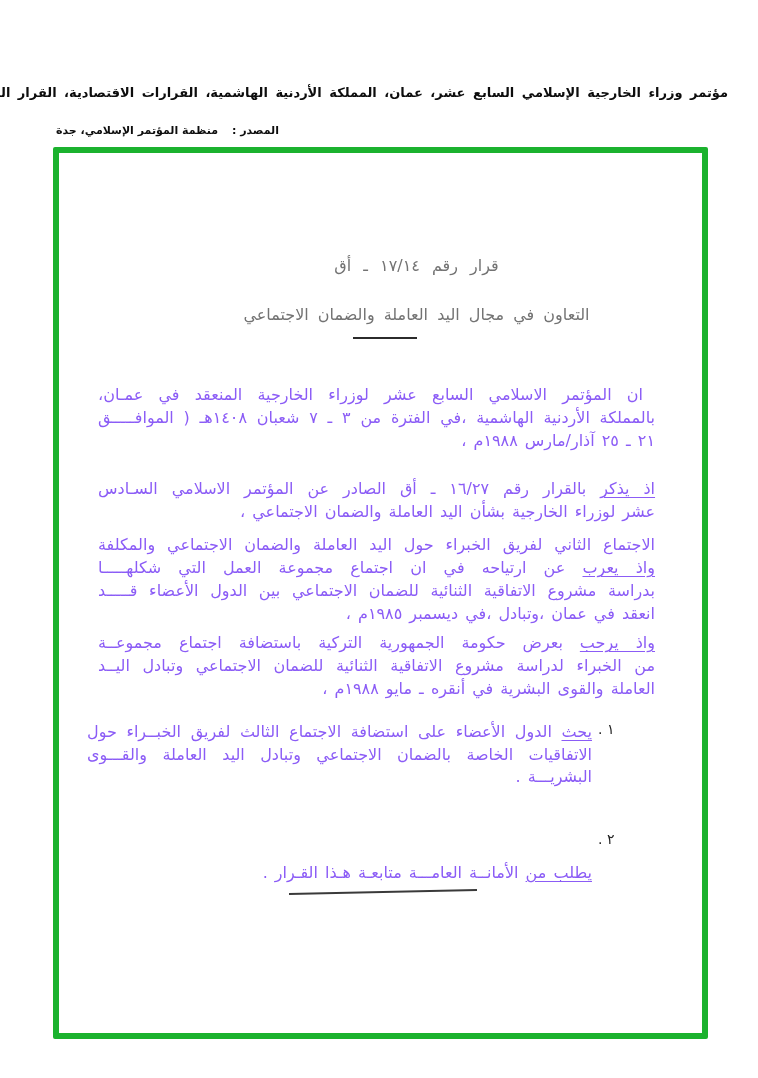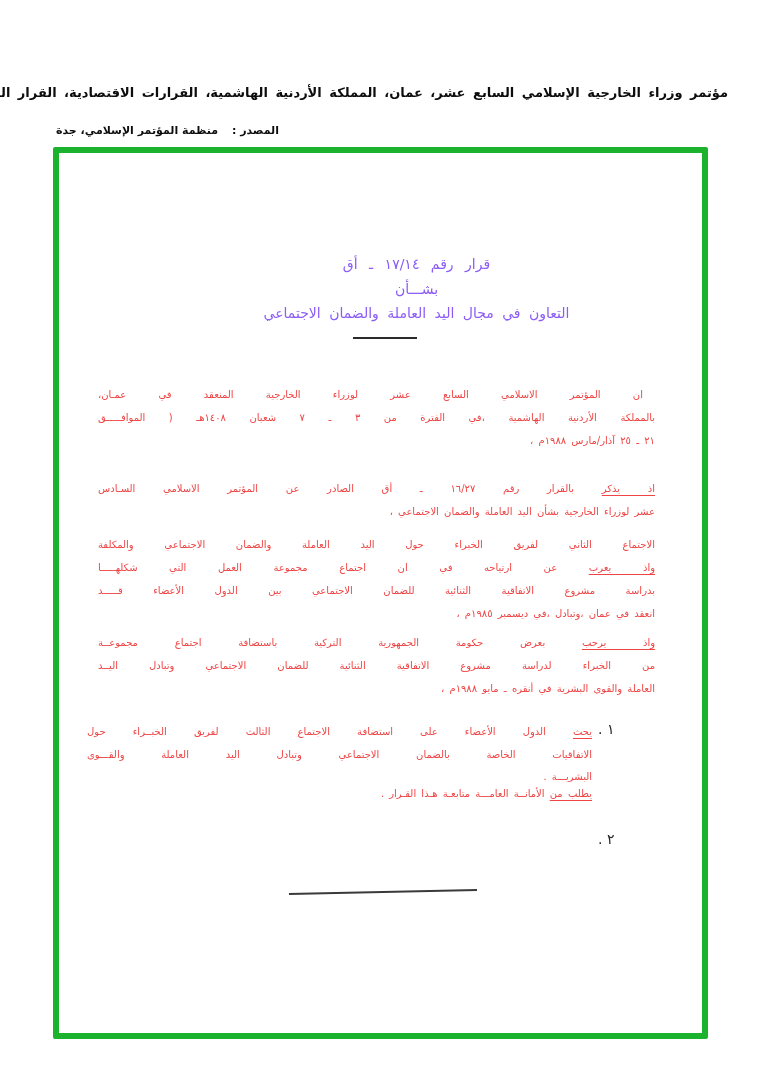--- a/index.html
+++ b/index.html
@@ -28,34 +28,34 @@
   
   .greenbox{
     position:absolute;left:53px;top:147px;width:655px;height:892px;
     box-sizing:border-box;border:6px solid #1bb22e;border-radius:2px;
     background:transparent;
   }
   
   .tline{
     position:absolute;left:53px;width:655px;
     direction:rtl;text-align:center;
-    font-size:14px;color:#8b5cf6;white-space:nowrap;
+    font-size:16px;color:#737373;white-space:nowrap;
   }
   .tshift{position:relative;left:36px;}
   .t1{top:256px;word-spacing:7px;}
   .t2{top:281px;word-spacing:4px;}
   .t3{top:305px;word-spacing:4px;}
   .trule{
     position:absolute;top:337px;left:353px;width:64px;height:2px;
     background:#2b2b2b;
   }
   
   .para,.itxt{
     position:absolute;direction:rtl;
-    font-size:10px;color:#ef4444;
+    font-size:16px;color:#8b5cf6;
     line-height:23px;
   }
   .para{right:103px;width:557px;}
   .ln{word-spacing:2px;}
   .fill{text-align:justify;text-align-last:justify;}
   .end{text-align:right;}
   .ind{padding-right:12px;}
   .u{text-decoration:underline;text-underline-offset:3px;}
   
   .num{
@@ -78,23 +78,20 @@
   <div class="hdr1">مؤتمر وزراء الخارجية الإسلامي السابع عشر، عمان، المملكة الأردنية الهاشمية، القرارات الاقتصادية، القرار الرقم ١٧/١٤-أق</div>
   <div class="hdr2">
     <span>المصدر :</span>
     <span class="srcval">منظمة المؤتمر الإسلامي، جدة</span>
   </div>
 
   <div class="greenbox"></div>
 
   <div class="tline t1">
     <span class="tshift">قرار رقم ١٧/١٤ ـ أق</span>
-  </div>
-  <div class="tline t2">
-    <span class="tshift">بشـــأن</span>
   </div>
   <div class="tline t3">
     <span class="tshift">التعاون في مجال اليد العاملة والضمان الاجتماعي</span>
   </div>
   <div class="trule"></div>
 
   <div class="para" style="top:383px">
     <div class="ln fill ind"><span class="u"></span><span>ان المؤتمر الاسلامي السابع عشر لوزراء الخارجية المنعقد في عمـان،</span></div>
     <div class="ln fill">بالمملكة الأردنية الهاشمية ،في الفترة من ٣ ـ ٧ شعبان ١٤٠٨هـ ( الموافـــــق</div>
     <div class="ln end">٢١ ـ ٢٥ آذار/مارس ١٩٨٨م ،</div>
@@ -119,19 +116,19 @@
   </div>
 
   <div class="num" style="top:721px">١ .</div>
   <div class="itxt" style="top:721px">
     <div class="ln fill"><span class="u">يحث</span><span> الدول الأعضاء على استضافة الاجتماع الثالث لفريق الخبــراء حول</span></div>
     <div class="ln fill">الاتفاقيات الخاصة بالضمان الاجتماعي وتبادل اليد العاملة والقـــوى</div>
     <div class="ln end">البشريـــة .</div>
   </div>
 
   <div class="num" style="top:831px">٢ .</div>
-  <div class="itxt" style="top:783px">
+  <div class="itxt" style="top:862px">
     <div class="ln end"><span class="u">يطلب من</span><span> الأمانــة العامـــة متابعـة هـذا القـرار .</span></div>
   </div>
 
   <div class="brule"></div>
 
 </div>
 
 </body></html>

